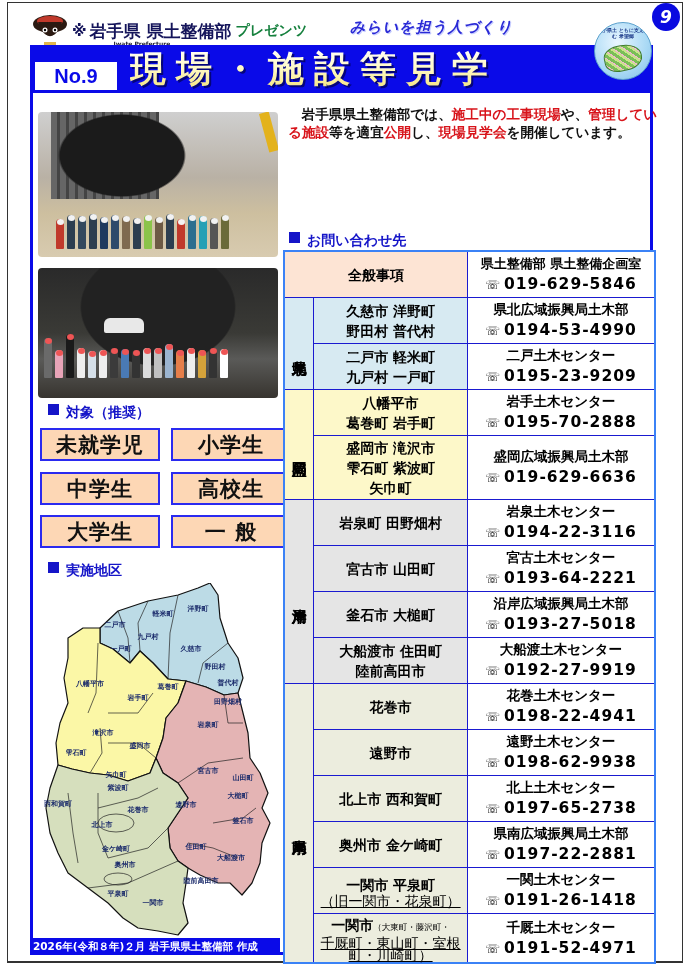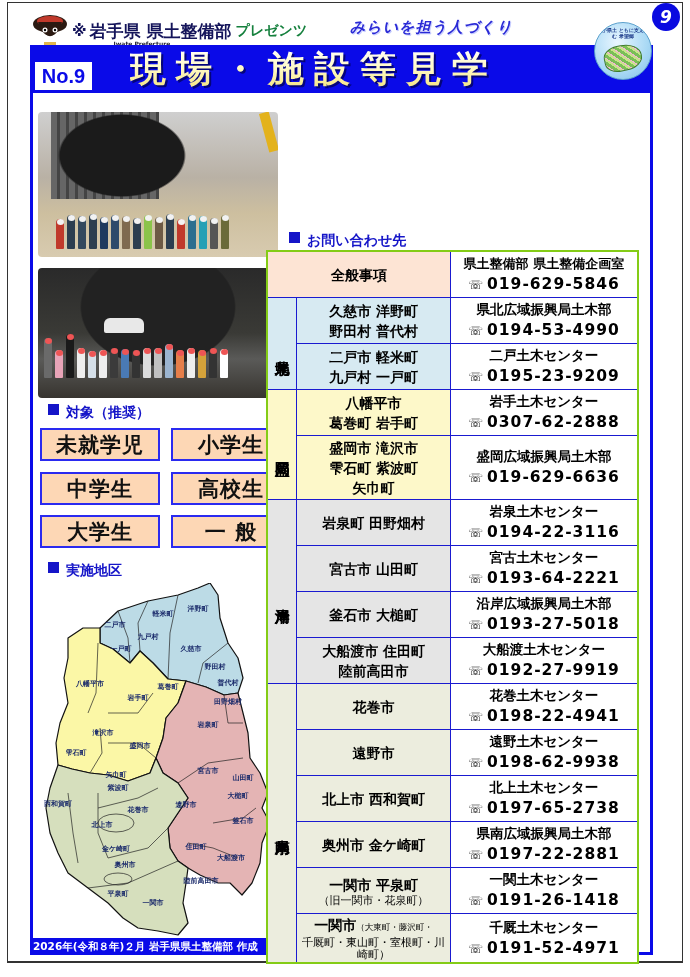--- a/index.html
+++ b/index.html
@@ -42,21 +42,21 @@
   .emblem .em-map {
     position: absolute; left: 9px; top: 22px; width: 38px; height: 26px; border-radius: 40% 50% 45% 40%;
     background: repeating-linear-gradient(45deg, #7bbf57 0 3px, #c8e58a 3px 5px, #f0b7d0 5px 6px);
     border: 1px solid #3f7a2a; transform: rotate(-12deg);
   }
 
   .title-band {
     position: absolute; left: 30px; top: 45px; width: 623px; height: 48px; background: #0a0ae8;
   }
   .no-badge {
-    position: absolute; left: 35px; top: 62px; width: 57px; height: 28px; background: #fff;
+    position: absolute; left: 35px; top: 62px; width: 82px; height: 28px; background: #fff;
     color: #0a0ae8; font-weight: bold; font-size: 20px; display: flex; align-items: center; justify-content: center;
     font-family: "Liberation Sans", sans-serif;
   }
   .main-title {
     position: absolute; left: 130px; top: 47px; font-size: 36px; font-weight: bold;
     letter-spacing: 10px;
     color: #fff7b0;
     background: linear-gradient(180deg, #ffffff 0%, #fff9c4 50%, #f4e27a 100%);
     -webkit-background-clip: text; background-clip: text; color: transparent;
     text-shadow: none; line-height: 44px;
@@ -112,30 +112,30 @@
 
   
   .intro {
     position: absolute; left: 288px; top: 105px; width: 372px; font-size: 13.6px; line-height: 18.4px;
     font-weight: bold; color: #111;
   }
   .intro .red { color: #d8141b; }
 
   
   .contact-table {
-    position: absolute; left: 266px; top: 250px; width: 373px; border-collapse: collapse;
-    border: 2px solid #84cc16;
+    position: absolute; left: 283px; top: 250px; width: 373px; border-collapse: collapse;
+    border: 2px solid #3b82f6;
   }
   .contact-table td { border: 1.5px solid #1a1ad0; text-align: center; vertical-align: middle; font-weight: bold; }
   .contact-table td.region { width: 30px; font-size: 15px; line-height: 22px; padding: 0 2px; }
   .contact-table td.area { width: 155px; font-size: 14px; line-height: 20px; padding: 1px 2px; }
   .contact-table td.office { width: 188px; font-size: 13.5px; line-height: 21px; padding: 1px 2px; background: #fff; white-space: nowrap; }
   .contact-table .tel { font-size: 15.5px; letter-spacing: 1px; font-family: "DejaVu Sans", sans-serif; }
   .contact-table .tel-icon { font-size: 12px; margin-right: 3px; }
-  .contact-table .note { display: block; font-size: 11px; line-height: 12px; font-weight: normal; }
+  .contact-table .note { display: block; font-size: 14px; line-height: 12px; font-weight: normal; text-decoration: underline; }
   .contact-table .note-inline { font-size: 8.5px; font-weight: normal; }
   .bg-general { background: #fde4d4; }
   .bg-north { background: #d7eaf2; }
   .bg-morioka { background: #fdf8c9; }
   .bg-coast { background: #e5e5e5; }
   .bg-south { background: #ecedde; }
 </style>
 </head>
 <body>
 
@@ -306,20 +306,23 @@
       <text class="map-label" x="163" y="300">陸前高田市</text>
       <text class="map-label" x="80" y="313">平泉町</text>
       <text class="map-label" x="115" y="322">一関市</text>
     </g>
   </svg>
 </div>
 
 <div class="footer-bar">2026年(令和８年)２月 岩手県県土整備部 作成</div>
 
 <div class="intro">
+  <p>
+    <span>　岩手県県土整備部では、</span><span class="red">施工中の工事現場</span><span>や、</span><span class="red">管理している施設</span><span>等を適宜</span><span class="red">公開</span><span>し、</span><span class="red">現場見学会</span><span>を開催しています。</span>
+  </p>
 </div>
 
 <div class="section-label" style="left:289px;top:232px;">
   <span class="sq"></span>
   <span>お問い合わせ先</span>
 </div>
 
 <table class="contact-table">
   <tbody>
     <tr style="height:44px;">
@@ -353,21 +356,21 @@
     </tr>
 
     <tr style="height:45px;">
       <td rowspan="2" class="region bg-morioka"><span style="writing-mode:vertical-rl;">盛岡局</span></td>
       <td class="area bg-morioka">
           <div>八幡平市</div>
           <div>葛巻町 岩手町</div>
         </td>
       <td class="office">
           <div>岩手土木センター</div>
-          <div class="tel"><span class="tel-icon">☏</span><span>0307-62-2888</span></div>
+          <div class="tel"><span class="tel-icon">☏</span><span>0195-70-2888</span></div>
         </td>
     </tr>
     <tr style="height:64px;">
       <td class="area bg-morioka">
           <div>盛岡市 滝沢市</div>
           <div>雫石町 紫波町</div>
           <div>矢巾町</div>
         </td>
       <td class="office">
           <div>盛岡広域振興局土木部</div>

